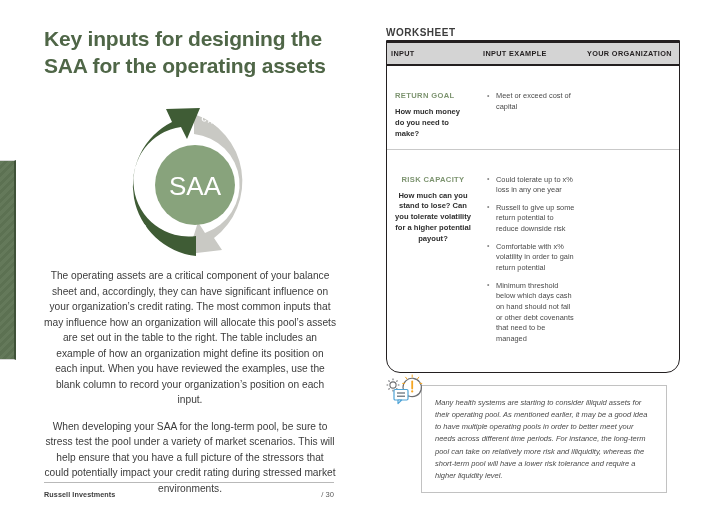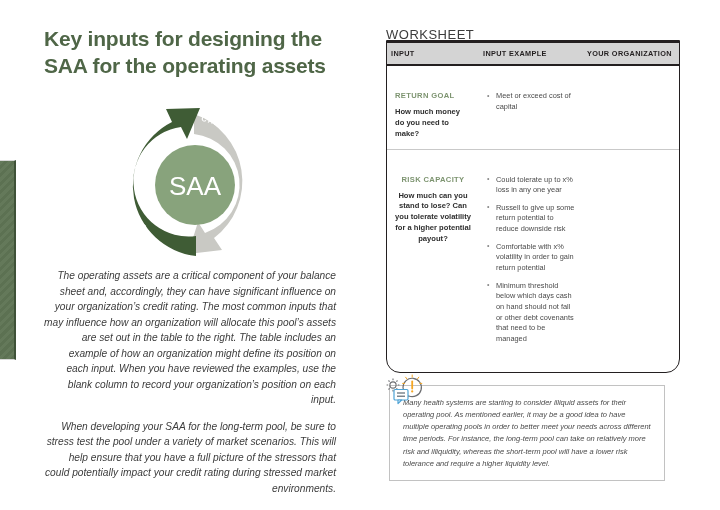--- a/index.html
+++ b/index.html
@@ -31,39 +31,39 @@
   }
 
   
   .diagram { position: absolute; left: 110px; top: 102px; width: 170px; height: 165px; }
   .diagram svg { display: block; }
 
   
   .body-copy { position: absolute; left: 44px; top: 268px; width: 292px; }
   .body-copy p {
     font-size: 10.2px; line-height: 1.52; color: #3c3c3c;
-    margin-bottom: 11px; text-align: right; font-style: italic;
+    margin-bottom: 11px; text-align: center;
   }
   .body-copy p:last-child { margin-bottom: 0; }
 
   
   .footer-left {
     position: absolute; left: 44px; top: 482px; width: 290px;
     border-top: 1px solid #b9b9b9; padding-top: 7px;
     display: flex; justify-content: space-between; align-items: baseline;
   }
   .footer-left .brand { font-size: 7.2px; font-weight: bold; color: #3c3c3c; letter-spacing: .1px; }
   .footer-left .pnum { font-size: 7.6px; color: #5a5a5a; }
 
   
   .page-right { position: absolute; left: 360px; top: 0; width: 360px; height: 510px; }
 
   .worksheet-label {
     position: absolute; left: 26px; top: 27px;
-    font-size: 13px; font-weight: normal; color: #3c3c3c; letter-spacing: .5px;
+    font-size: 10px; font-weight: bold; color: #3c3c3c; letter-spacing: .5px;
   }
 
   .worksheet-box {
     position: absolute; left: 26px; top: 40px; width: 294px; height: 333px;
     border: 1.6px solid #231f20;
     border-radius: 0 0 14px 14px;
     background: #fff;
     overflow: hidden;
   }
 
@@ -100,21 +100,21 @@
     content: "•"; position: absolute; left: 0; top: -0.5px;
     color: #8a8a8a; font-size: 7px;
   }
   
   td.mid { vertical-align: middle; text-align: center; }
 
   
   .tip { position: absolute; left: 26px; top: 385px; width: 294px; }
   .tip-icon { position: absolute; left: 0px; top: -14px; width: 52px; height: 34px; }
   .tip-box {
-    margin-left: 3px; width: 276px; min-height: 72px;
+    margin-left: 35px; width: 246px; min-height: 72px;
     border: 1px solid #c2c2c2; background: #fff;
     padding: 11px 13px 10px 13px;
   }
   .tip-box p {
     font-size: 7.5px; line-height: 1.62; color: #4a4a4a; font-style: italic;
   }
 </style>
 </head>
 <body>
 
@@ -165,20 +165,24 @@
           <textPath href="#arcLeft" startOffset="4%">ORGANIZATIONAL INPUTS</textPath>
         </text>
       </svg>
     </div>
 
     <div class="body-copy">
       <p>The operating assets are a critical component of your balance sheet and, accordingly, they can have significant influence on your organization’s credit rating. The most common inputs that may influence how an organization will allocate this pool’s assets are set out in the table to the right. The table includes an example of how an organization might define its position on each input. When you have reviewed the examples, use the blank column to record your organization’s position on each input.</p>
       <p>When developing your SAA for the long-term pool, be sure to stress test the pool under a variety of market scenarios. This will help ensure that you have a full picture of the stressors that could potentially impact your credit rating during stressed market environments.</p>
     </div>
 
+    <div class="footer-left">
+      <span class="brand">Russell Investments</span>
+      <span class="pnum">/ 30</span>
+    </div>
   </div>
 
   <div class="page-right">
 
     <div class="worksheet-label">WORKSHEET</div>
 
     <div class="worksheet-box">
       <table class="ws">
         <colgroup>
             <col class="c1">

